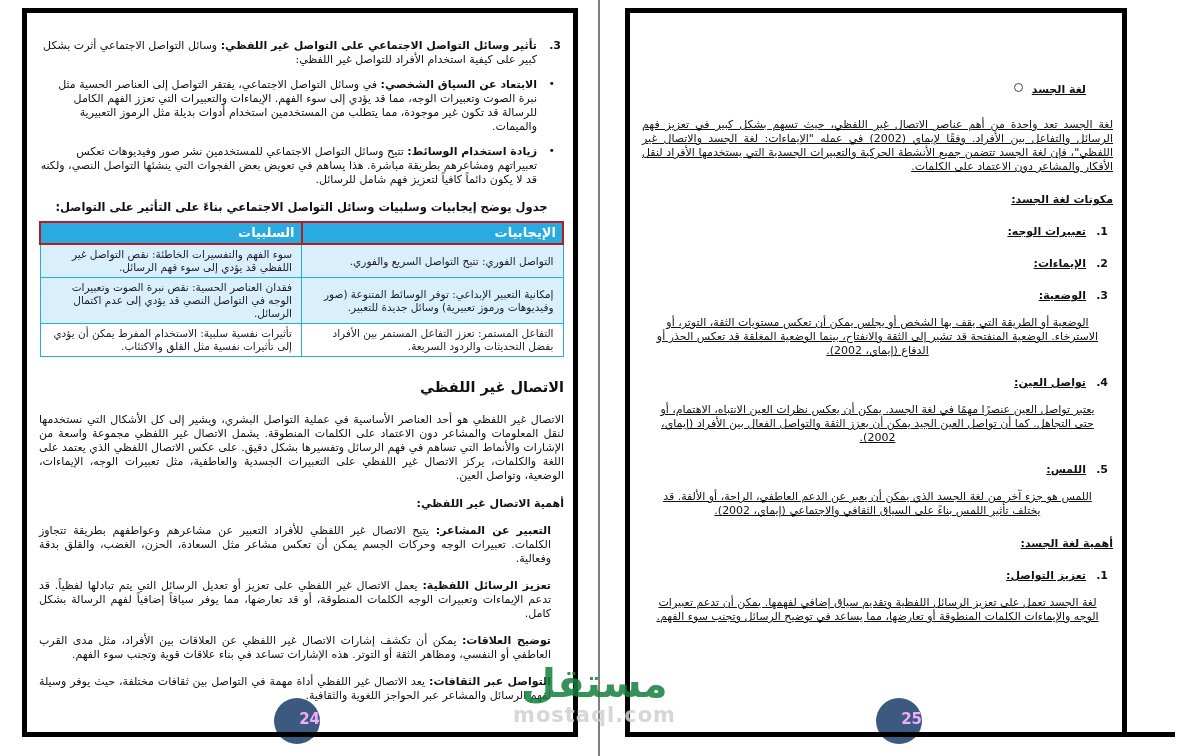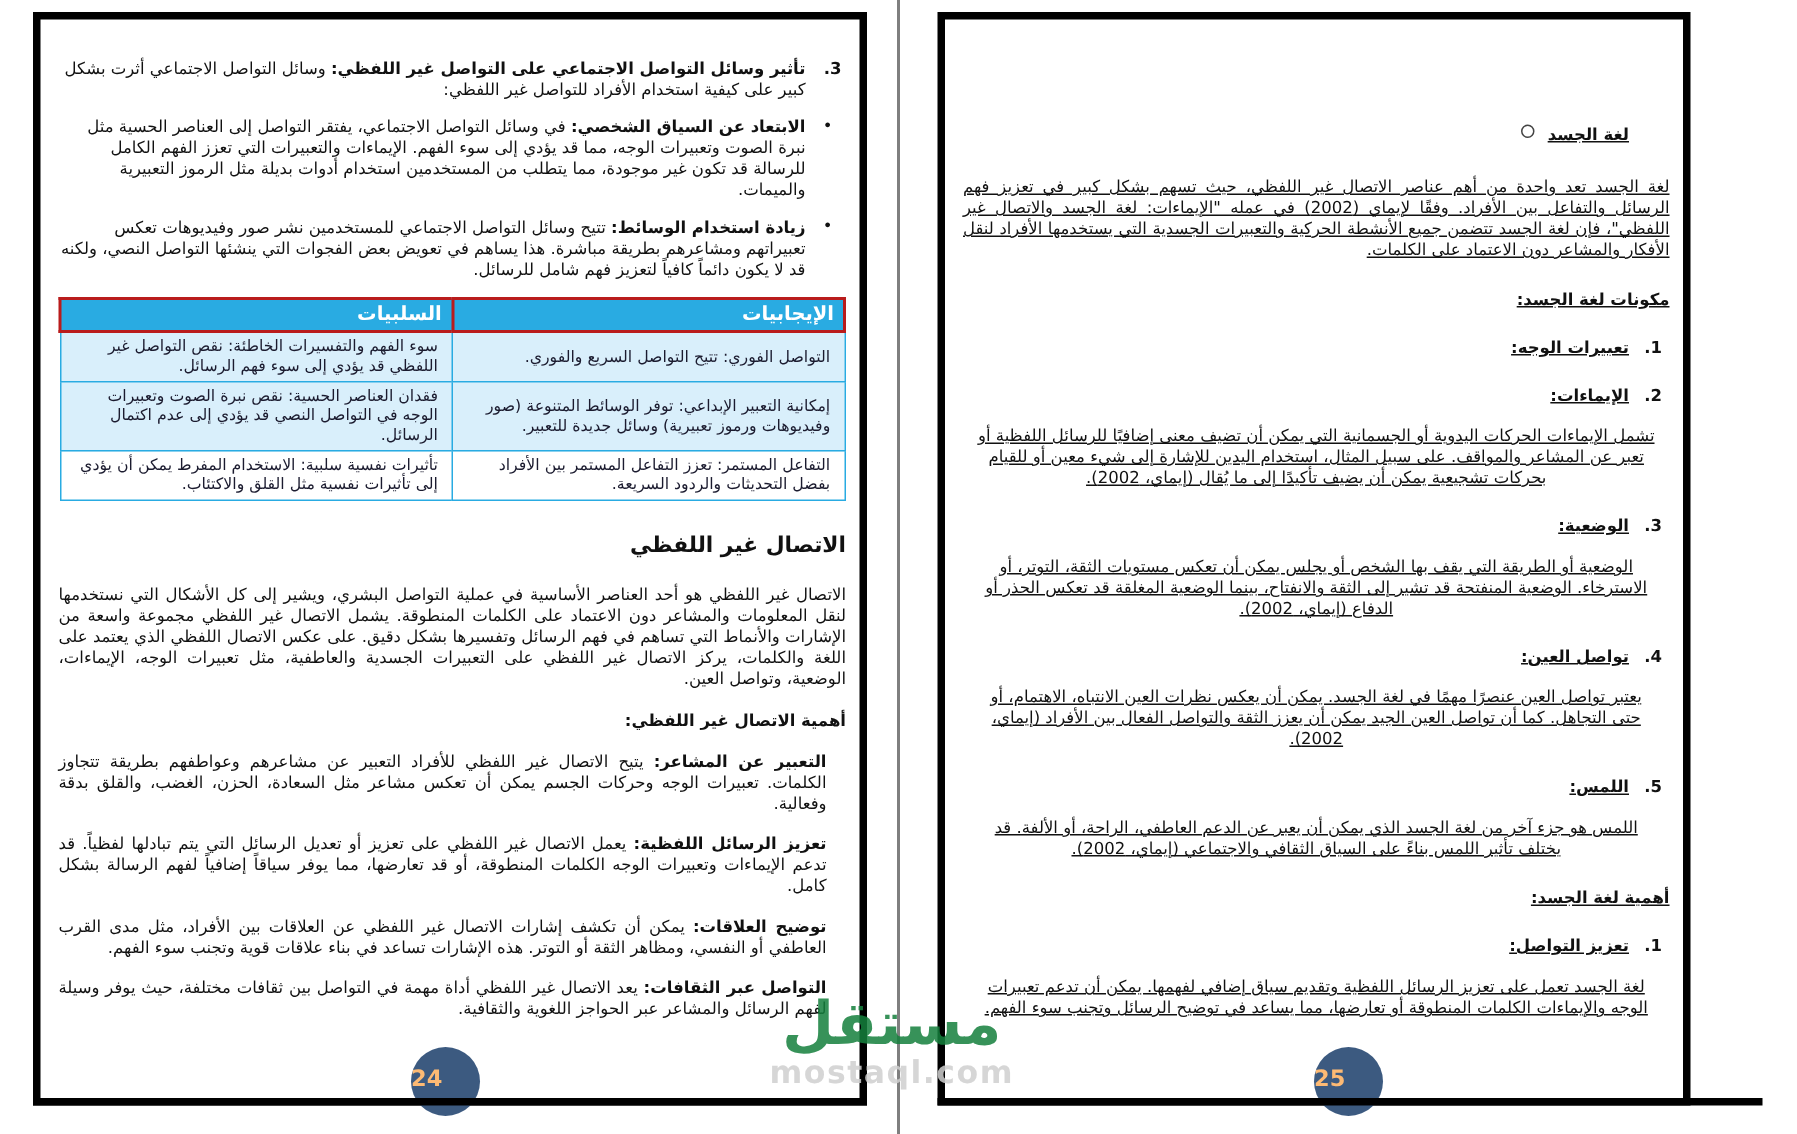--- a/index.html
+++ b/index.html
@@ -38,22 +38,22 @@
   .bodylang-head{margin:44px 27px 0 0;font-weight:bold;}
   .ring{display:inline-block;width:7px;height:7px;border:1px solid #444;
         border-radius:50%;margin-right:9px;vertical-align:1px;}
   .intro{text-align:justify;margin:21px 0 0;}
   .r-subhead{font-weight:bold;margin:19px 0 0;}
   .comp-head{position:relative;padding-right:27px;margin:18px 0 0;font-weight:bold;}
   .comp-head .marker{position:absolute;right:5px;top:0;}
   .comp-para{text-align:center;margin:13px 8px 0;}
   
   .pagenum{position:absolute;top:698px;width:46px;height:46px;border-radius:50%;
-           background:#3c5a80;color:#fdba74;font-weight:bold;font-size:15px;
-           text-align:left;line-height:42px;z-index:2;}
+           background:#3c5a80;color:#f0abfc;font-weight:bold;font-size:15px;
+           text-align:right;line-height:42px;z-index:2;}
   #pn-left{left:274px;} #pn-right{left:876px;}
   .bottomline{position:absolute;top:732px;height:5px;background:#000;z-index:3;}
   #bl-left{left:22px;width:556px;} #bl-right{left:625px;width:550px;}
   
   .watermark{position:absolute;left:487px;top:662px;width:215px;text-align:center;
              z-index:6;pointer-events:none;opacity:.85;}
   .wm-ar{font-size:40px;line-height:42px;font-weight:bold;color:#15803d;direction:rtl;}
   .wm-en{font-size:21px;line-height:23px;font-weight:bold;color:#d0d0d0;letter-spacing:1px;}
 </style>
 </head>
@@ -75,20 +75,21 @@
       <b>الابتعاد عن السياق الشخصي:</b>
       <span>في وسائل التواصل الاجتماعي، يفتقر التواصل إلى العناصر الحسية مثل نبرة الصوت وتعبيرات الوجه، مما قد يؤدي إلى سوء الفهم. الإيماءات والتعبيرات التي تعزز الفهم الكامل للرسالة قد تكون غير موجودة، مما يتطلب من المستخدمين استخدام أدوات بديلة مثل الرموز التعبيرية والميمات.</span>
     </div>
 
     <div class="bullet-item">
       <span class="marker">•</span>
       <b>زيادة استخدام الوسائط:</b>
       <span>تتيح وسائل التواصل الاجتماعي للمستخدمين نشر صور وفيديوهات تعكس تعبيراتهم ومشاعرهم بطريقة مباشرة. هذا يساهم في تعويض بعض الفجوات التي ينشئها التواصل النصي، ولكنه قد لا يكون دائماً كافياً لتعزيز فهم شامل للرسائل.</span>
     </div>
 
+    <div class="caption">جدول يوضح إيجابيات وسلبيات وسائل التواصل الاجتماعي بناءً على التأثير على التواصل:</div>
 
     <table>
       <thead>
         <tr>
           <th>الإيجابيات</th>
           <th>السلبيات</th>
         </tr>
       </thead>
       <tbody>
         <tr class="alt">
@@ -145,21 +146,20 @@
 
     <div class="comp-head">
       <span class="marker">1.</span>
       <span>تعبيرات الوجه:</span>
     </div>
 
     <div class="comp-head">
       <span class="marker">2.</span>
       <span>الإيماءات:</span>
     </div>
-    <div class="comp-para">تشمل الإيماءات الحركات اليدوية أو الجسمانية التي يمكن أن تضيف معنى إضافيًا للرسائل اللفظية أو تعبر عن المشاعر والمواقف. على سبيل المثال، استخدام اليدين للإشارة إلى شيء معين أو للقيام بحركات تشجيعية يمكن أن يضيف تأكيدًا إلى ما يُقال (إيماي، 2002).</div>
 
     <div class="comp-head">
       <span class="marker">3.</span>
       <span>الوضعية:</span>
     </div>
     <div class="comp-para">الوضعية أو الطريقة التي يقف بها الشخص أو يجلس يمكن أن تعكس مستويات الثقة، التوتر، أو الاسترخاء. الوضعية المنفتحة قد تشير إلى الثقة والانفتاح، بينما الوضعية المغلقة قد تعكس الحذر أو الدفاع (إيماي، 2002).</div>
 
     <div class="comp-head">
       <span class="marker">4.</span>
       <span>تواصل العين:</span>

